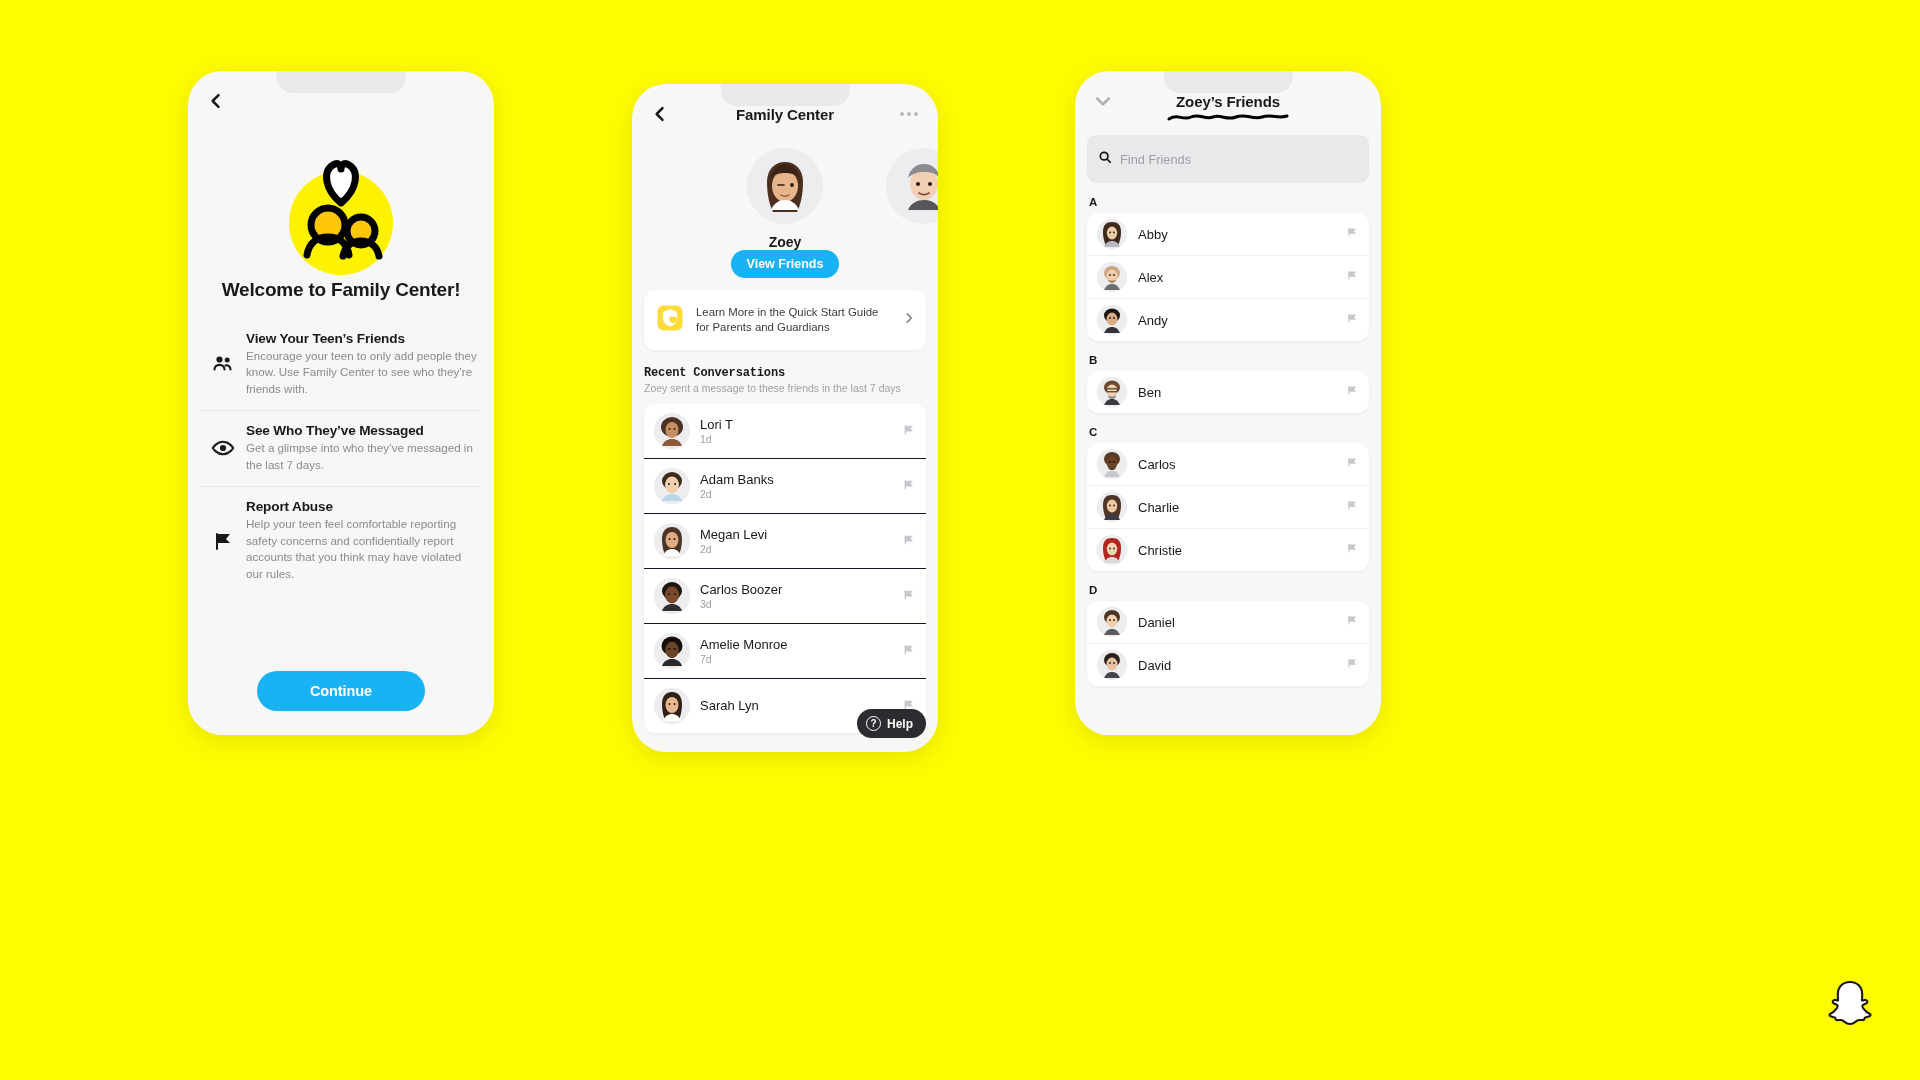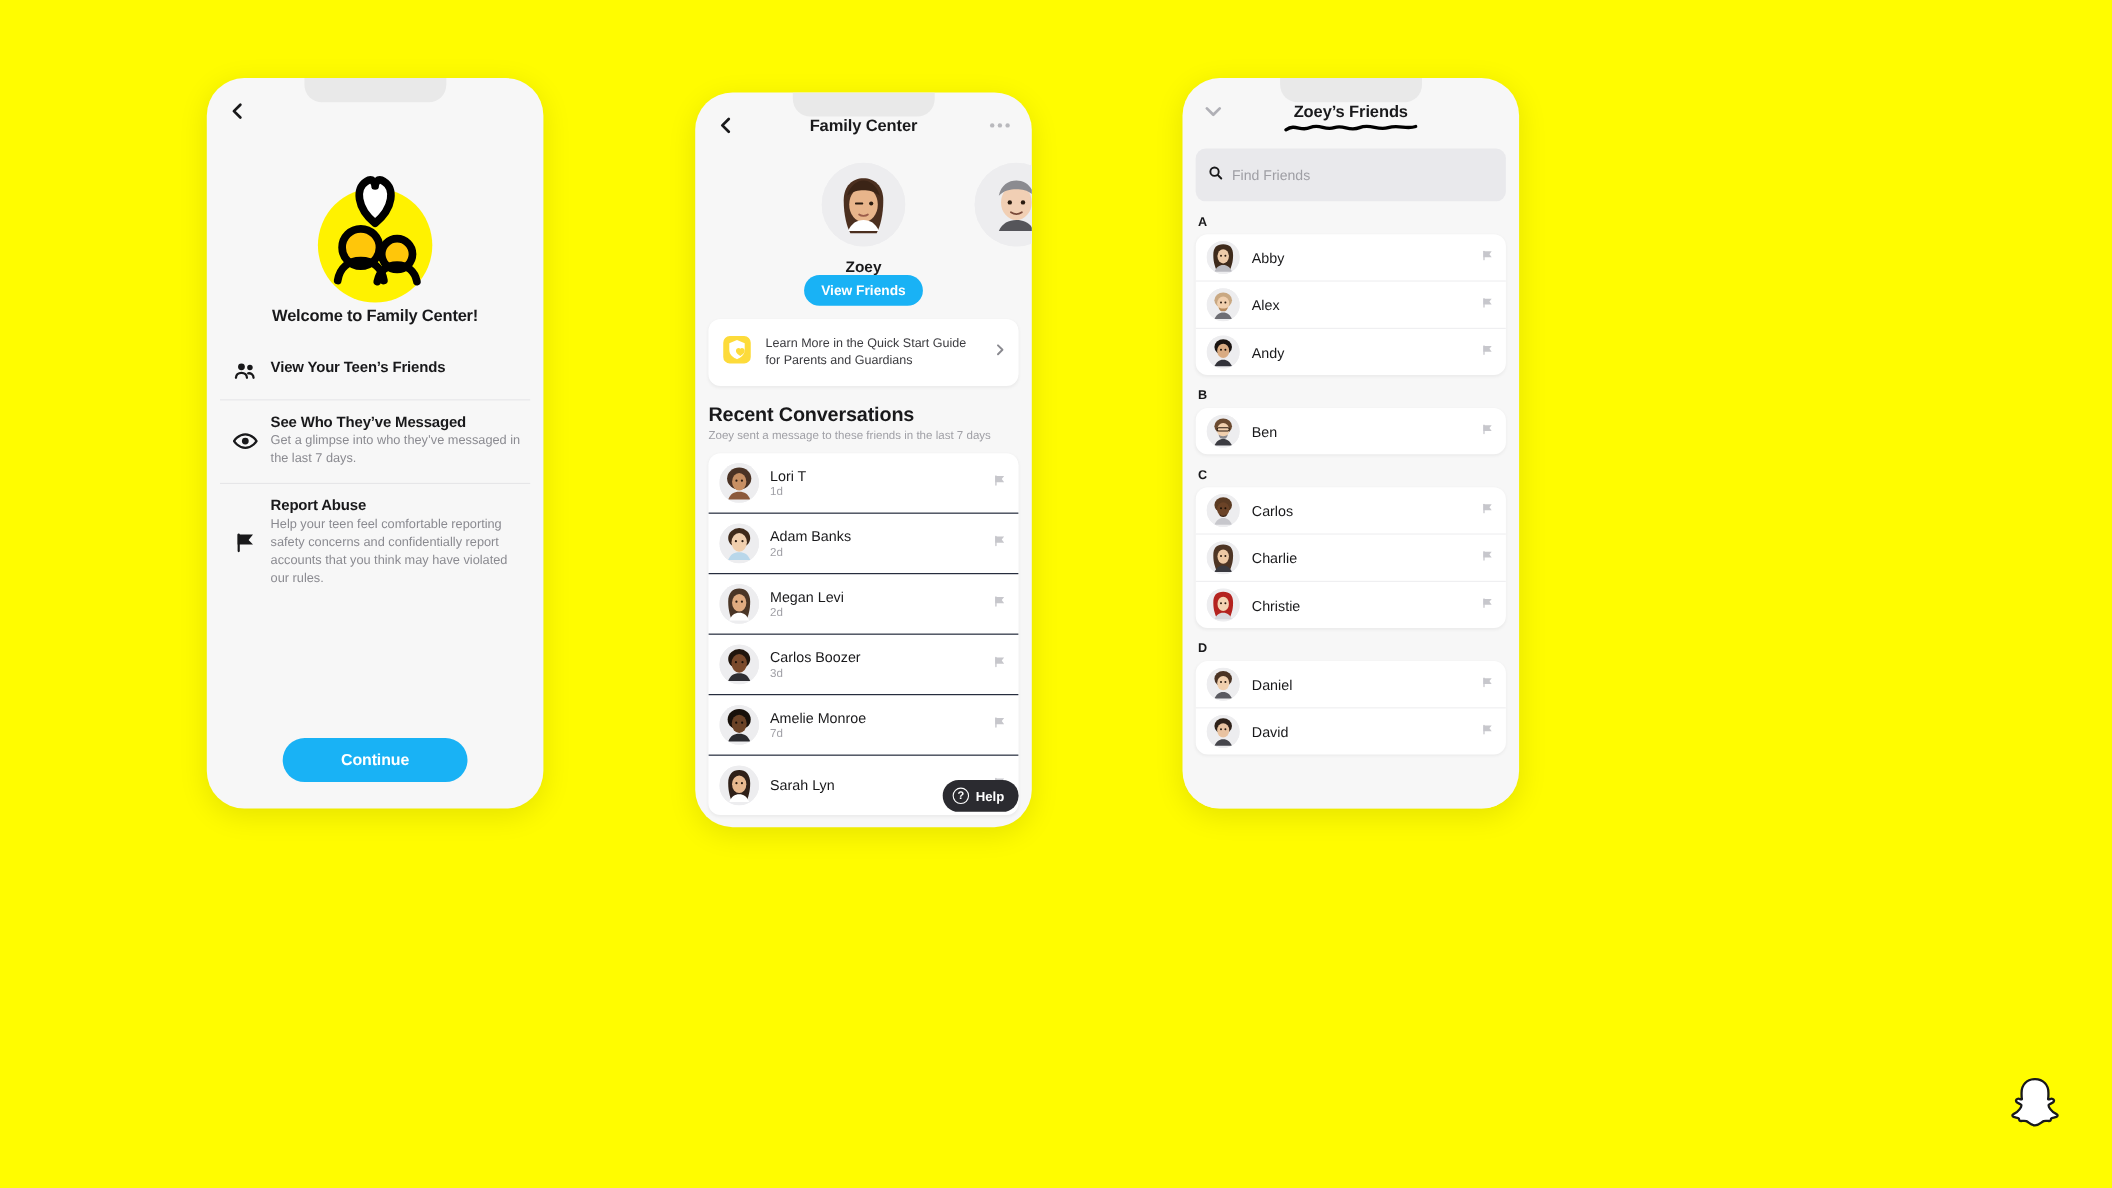--- a/index.html
+++ b/index.html
@@ -56,21 +56,21 @@
     margin: 18px auto 0; width: 116px; height: 116px; position: relative;
   }
   .hero-circle {
     position: absolute; left: 6px; top: 22px;
     width: 104px; height: 104px; border-radius: 50%; background: #FFF200;
   }
   .hero svg { position: absolute; left: 0; top: 0; }
 
   #phone1 .welcome {
     margin-top: 14px; text-align: center;
-    font-size: 15px; font-weight: bold; color: #19191b; letter-spacing: -0.2px;
+    font-size: 19px; font-weight: bold; color: #19191b; letter-spacing: -0.2px;
   }
   .feat-list { margin: 18px 12px 0 12px; }
   .feat {
     display: flex; gap: 0; padding: 12px 0 13px 0; position: relative;
   }
   .feat + .feat { border-top: 1px solid #e6e6e8; }
   .feat-ico {
     width: 46px; flex: 0 0 46px;
     display: flex; align-items: center; justify-content: center;
     color: #19191b;
@@ -125,21 +125,21 @@
   .guide-card {
     margin: 12px 12px 0 12px; background: #fff;
     border-radius: 11px; padding: 12px 10px;
     display: flex; align-items: center; gap: 10px;
     box-shadow: 0 1px 3px rgba(0,0,0,0.05); cursor: pointer;
   }
   .guide-txt { flex: 1; font-size: 11.4px; color: #3b3b3f; line-height: 1.35; }
   .guide-chev { color: #8a8a90; flex: 0 0 auto; }
 
   .sect-head { margin: 16px 12px 0 12px; }
-  .sect-title { font-size: 18px; font-weight: bold; color: #19191b; letter-spacing:-0.15px; }
+  .sect-title { font-size: 12px; font-weight: bold; color: #19191b; letter-spacing:-0.15px;font-family:Liberation Mono, monospace; }
   .sect-sub { font-size: 10.5px; color: #a0a0a6; margin-top: 2px; }
 
   .conv-card {
     margin: 10px 12px 0 12px; background: #fff;
     border-radius: 11px; overflow: hidden;
     box-shadow: 0 1px 3px rgba(0,0,0,0.05);
   }
   .conv-row {
     display: flex; align-items: center; gap: 10px;
     padding: 9px 10px; position: relative; cursor: pointer;
@@ -234,20 +234,21 @@
       <div class="feat-ico">
         <svg width="24" height="24" viewBox="0 0 24 24" fill="none" stroke="#19191b" stroke-width="2.1" stroke-linecap="round" stroke-linejoin="round">
           <circle cx="8.5" cy="7.5" r="3.1" fill="#19191b" stroke="none"></circle>
           <circle cx="16.2" cy="8" r="2.5" fill="#19191b" stroke="none"></circle>
           <path d="M3.5 17.5c0-2.8 2.2-4.6 5-4.6s5 1.8 5 4.6"></path>
           <path d="M14.6 13.4c2.3-.4 4.9.9 4.9 4.1"></path>
         </svg>
       </div>
       <div class="feat-txt">
         <div class="feat-title">View Your Teen’s Friends</div>
+        <div class="feat-desc">Encourage your teen to only add people they know. Use Family Center to see who they’re friends with.</div>
       </div>
     </div>
 
     <div class="feat">
       <div class="feat-ico">
         <svg width="24" height="24" viewBox="0 0 24 24" fill="none" stroke="#19191b" stroke-width="2.1" stroke-linecap="round" stroke-linejoin="round">
           <path d="M1.8 12S5.5 5.8 12 5.8 22.2 12 22.2 12 18.5 18.2 12 18.2 1.8 12 1.8 12z"></path>
           <circle cx="12" cy="12" r="3.1" fill="#19191b" stroke="none"></circle>
         </svg>
       </div>

